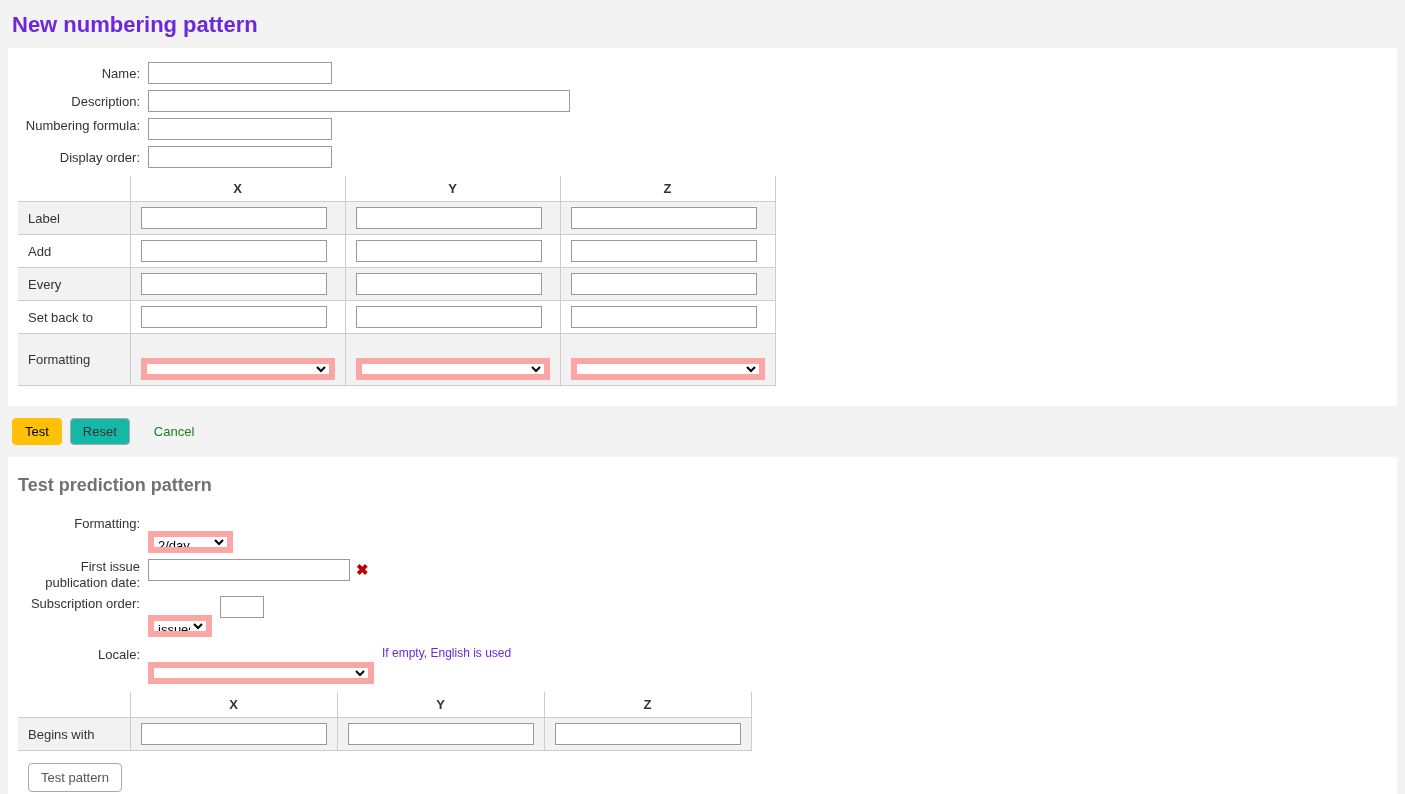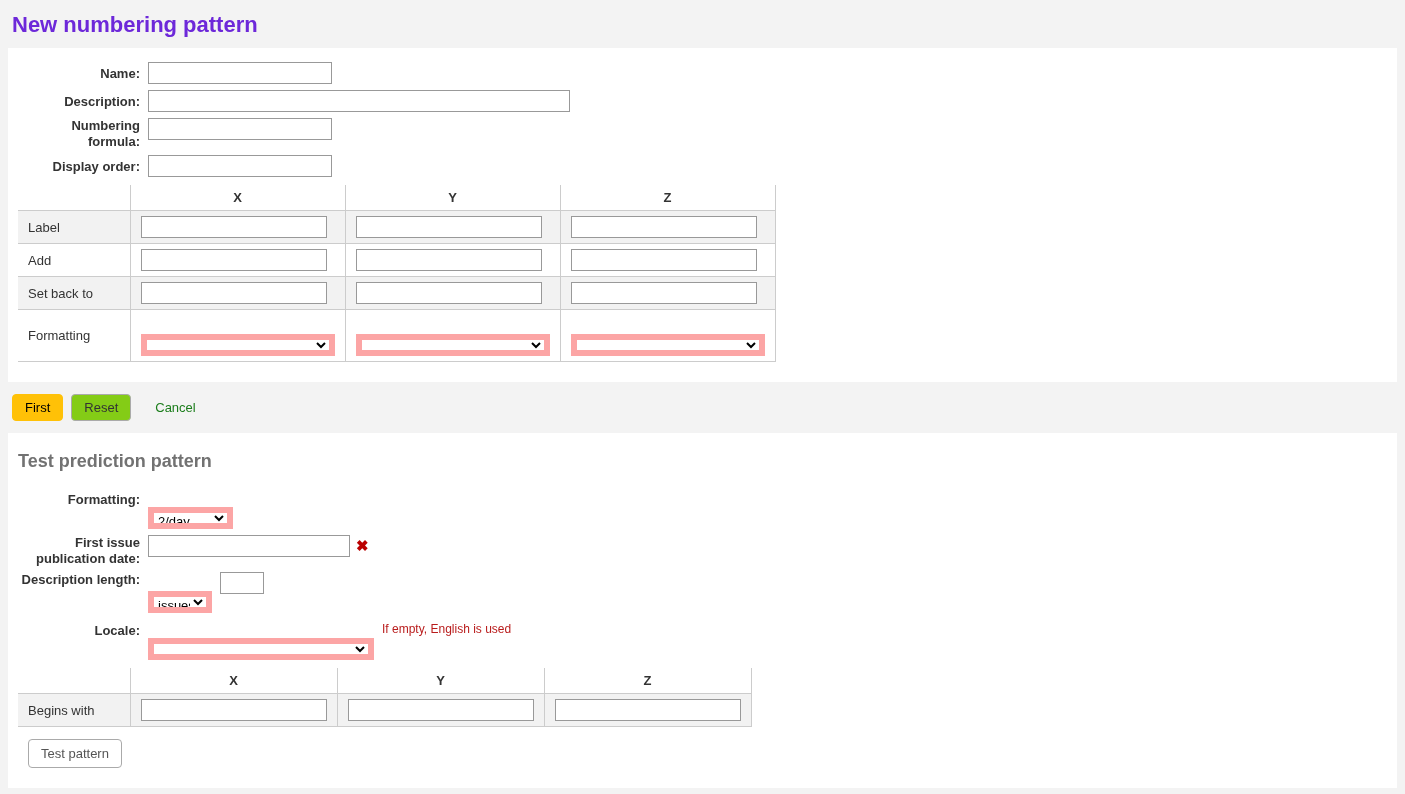--- a/index.html
+++ b/index.html
@@ -29,21 +29,21 @@
     font-weight: bold;
   }
   .form-row {
     display: flex;
     align-items: flex-start;
     margin-bottom: 6px;
   }
   .form-row label {
     width: 130px;
     text-align: right;
-    font-weight: bold;
+    font-weight: normal;
     padding: 4px 8px 0 0;
     line-height: 1.2;
   }
   .form-row label.tall {
     padding-top: 0;
   }
   input[type="text"] {
     border: 1px solid #999;
     padding: 3px 4px;
     font-size: 13px;
@@ -83,21 +83,21 @@
   table.grid thead th:first-child { background: #fff; }
   table.grid td:first-child {
     width: 112px;
   }
   table.grid tbody tr:nth-child(odd) td {
     background: #f2f2f2;
   }
   table.grid input[type="text"] { width: 186px; }
   .grid-2 td:first-child { width: 92px; margin-top: 30px; }
   .hint {
-    color: #b91c1c;
+    color: #6d28d9;
     font-size: 12px;
     margin-left: 8px;
     padding-top: 3px;
   }
   .action-bar {
     padding: 12px 4px;
     display: flex;
     align-items: center;
     gap: 8px;
   }
@@ -108,21 +108,21 @@
     cursor: pointer;
     font-size: 13px;
     border: 1px solid transparent;
   }
   .btn-save {
     background: #ffc107;
     border-color: #ffc107;
     color: #000;
   }
   .btn-reset {
-    background: #84cc16;
+    background: #14b8a6;
     border-color: #aaa;
     color: #333;
   }
   .btn-cancel {
     color: #1b7d1b;
     background: none;
     border: none;
     margin-left: 4px;
   }
   .btn-test {
@@ -184,37 +184,43 @@
         <td><input type="text" value="" style=""></td>
         <td><input type="text" value="" style=""></td>
       </tr>
       <tr>
         <td>Add</td>
         <td><input type="text" value="" style=""></td>
         <td><input type="text" value="" style=""></td>
         <td><input type="text" value="" style=""></td>
       </tr>
       <tr>
+        <td>Every</td>
+        <td><input type="text" value="" style=""></td>
+        <td><input type="text" value="" style=""></td>
+        <td><input type="text" value="" style=""></td>
+      </tr>
+      <tr>
         <td>Set back to</td>
         <td><input type="text" value="" style=""></td>
         <td><input type="text" value="" style=""></td>
         <td><input type="text" value="" style=""></td>
       </tr>
       <tr>
         <td>Formatting</td>
         <td><select class="select-full"><option></option></select></td>
         <td><select class="select-full"><option></option></select></td>
         <td><select class="select-full"><option></option></select></td>
       </tr>
     </tbody>
   </table>
 </div>
 
 <div class="action-bar">
-  <button class="btn btn-save">First</button>
+  <button class="btn btn-save">Test</button>
   <button class="btn btn-reset">Reset</button>
   <a class="btn btn-cancel">Cancel</a>
 </div>
 
 <div class="panel">
   <div class="panel-legend">Test prediction pattern</div>
 
   <div class="form-row">
     <label>Formatting:</label>
     <select class="select-freq">
@@ -222,21 +228,21 @@
     </select>
   </div>
 
   <div class="form-row">
     <label class="tall">First issue publication date:</label>
     <input type="text" class="input-date" value="" style="">
     <span class="clear-icon">✖</span>
   </div>
 
   <div class="form-row">
-    <label class="tall">Description length:</label>
+    <label class="tall">Subscription order:</label>
     <select class="select-unit">
       <option>issues</option>
     </select>
     <span style="width:8px;"></span>
     <input type="text" class="input-tiny" value="" style="">
   </div>
 
   <div class="form-row">
     <label>Locale:</label>
     <select class="select-locale">

